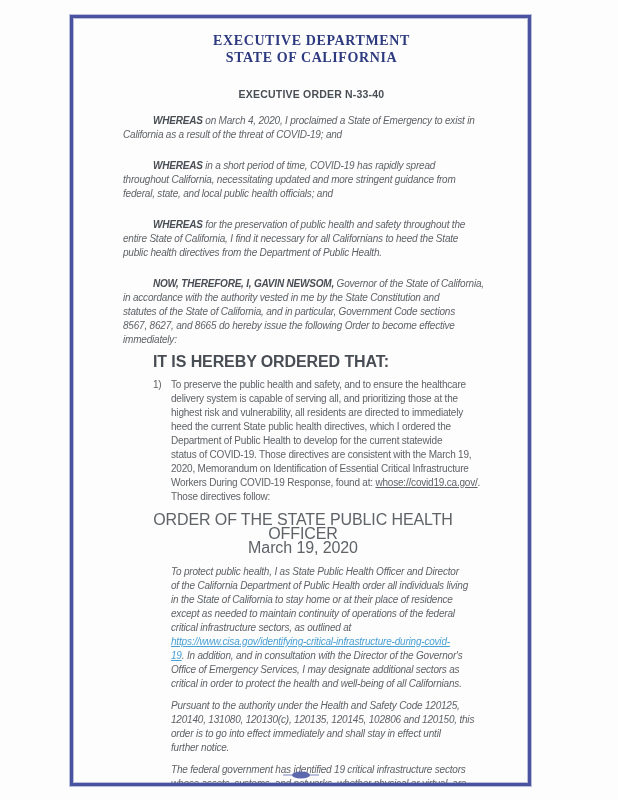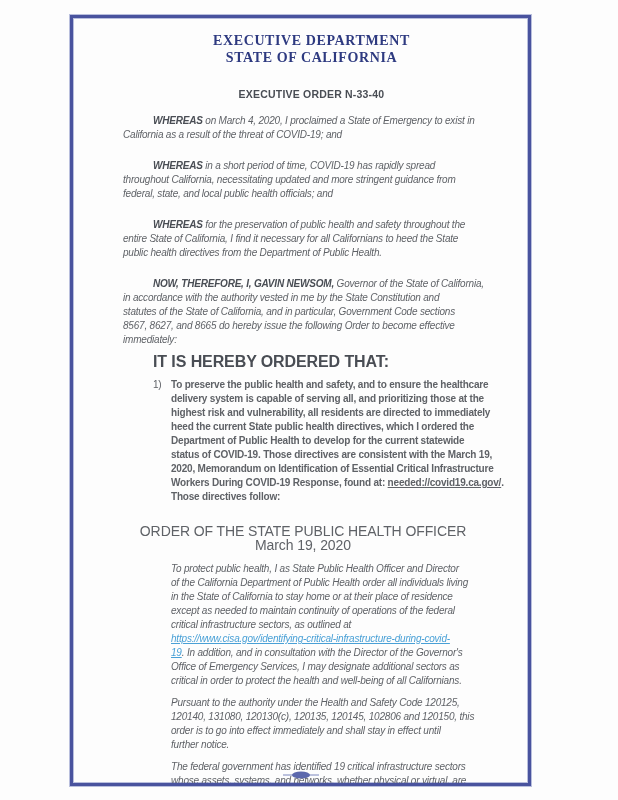--- a/index.html
+++ b/index.html
@@ -67,26 +67,26 @@
   }
   .item{
     display:flex;
     margin:9px 0 0 30px;
     font-size:10px;
     line-height:14px;
     letter-spacing:-0.2px;
     color:var(--color-body_text);
   }
   .item .marker{flex:0 0 18px;}
-  .item .item-text{white-space:pre;font-weight:bold;}
+  .item .item-text{white-space:pre;}
   .order-heading-block{
-    margin-top:20px;
+    margin-top:9px;
     width:360px;
     text-align:center;
-    font-size:14px;
+    font-size:16px;
     line-height:14px;
     letter-spacing:-0.1px;
     color:var(--color-body_text);
   }
   .order-body{margin-left:48px;}
   .order-body .para{margin-top:8px;}
   .order-body .para.op1{margin-top:10px;}
   a.doc-link{
     color:var(--color-body_text);
     text-decoration:underline;
@@ -135,21 +135,21 @@
 
     <div class="item">
       <span class="marker">1)</span>
       <div class="item-text"><span>To preserve the public health and safety, and to ensure the healthcare
 delivery system is capable of serving all, and prioritizing those at the
 highest risk and vulnerability, all residents are directed to immediately
 heed the current State public health directives, which I ordered the
 Department of Public Health to develop for the current statewide
 status of COVID-19. Those directives are consistent with the March 19,
 2020, Memorandum on Identification of Essential Critical Infrastructure
-Workers During COVID-19 Response, found at: </span><a class="doc-link">needed://covid19.ca.gov/</a><span>.
+Workers During COVID-19 Response, found at: </span><a class="doc-link">whose://covid19.ca.gov/</a><span>.
 Those directives follow:</span></div>
     </div>
 
     <div class="order-heading-block">
       <div>ORDER OF THE STATE PUBLIC HEALTH OFFICER</div>
       <div>March 19, 2020</div>
     </div>
 
     <div class="order-body">
       <p class="para op1"><span>To protect public health, I as State Public Health Officer and Director

